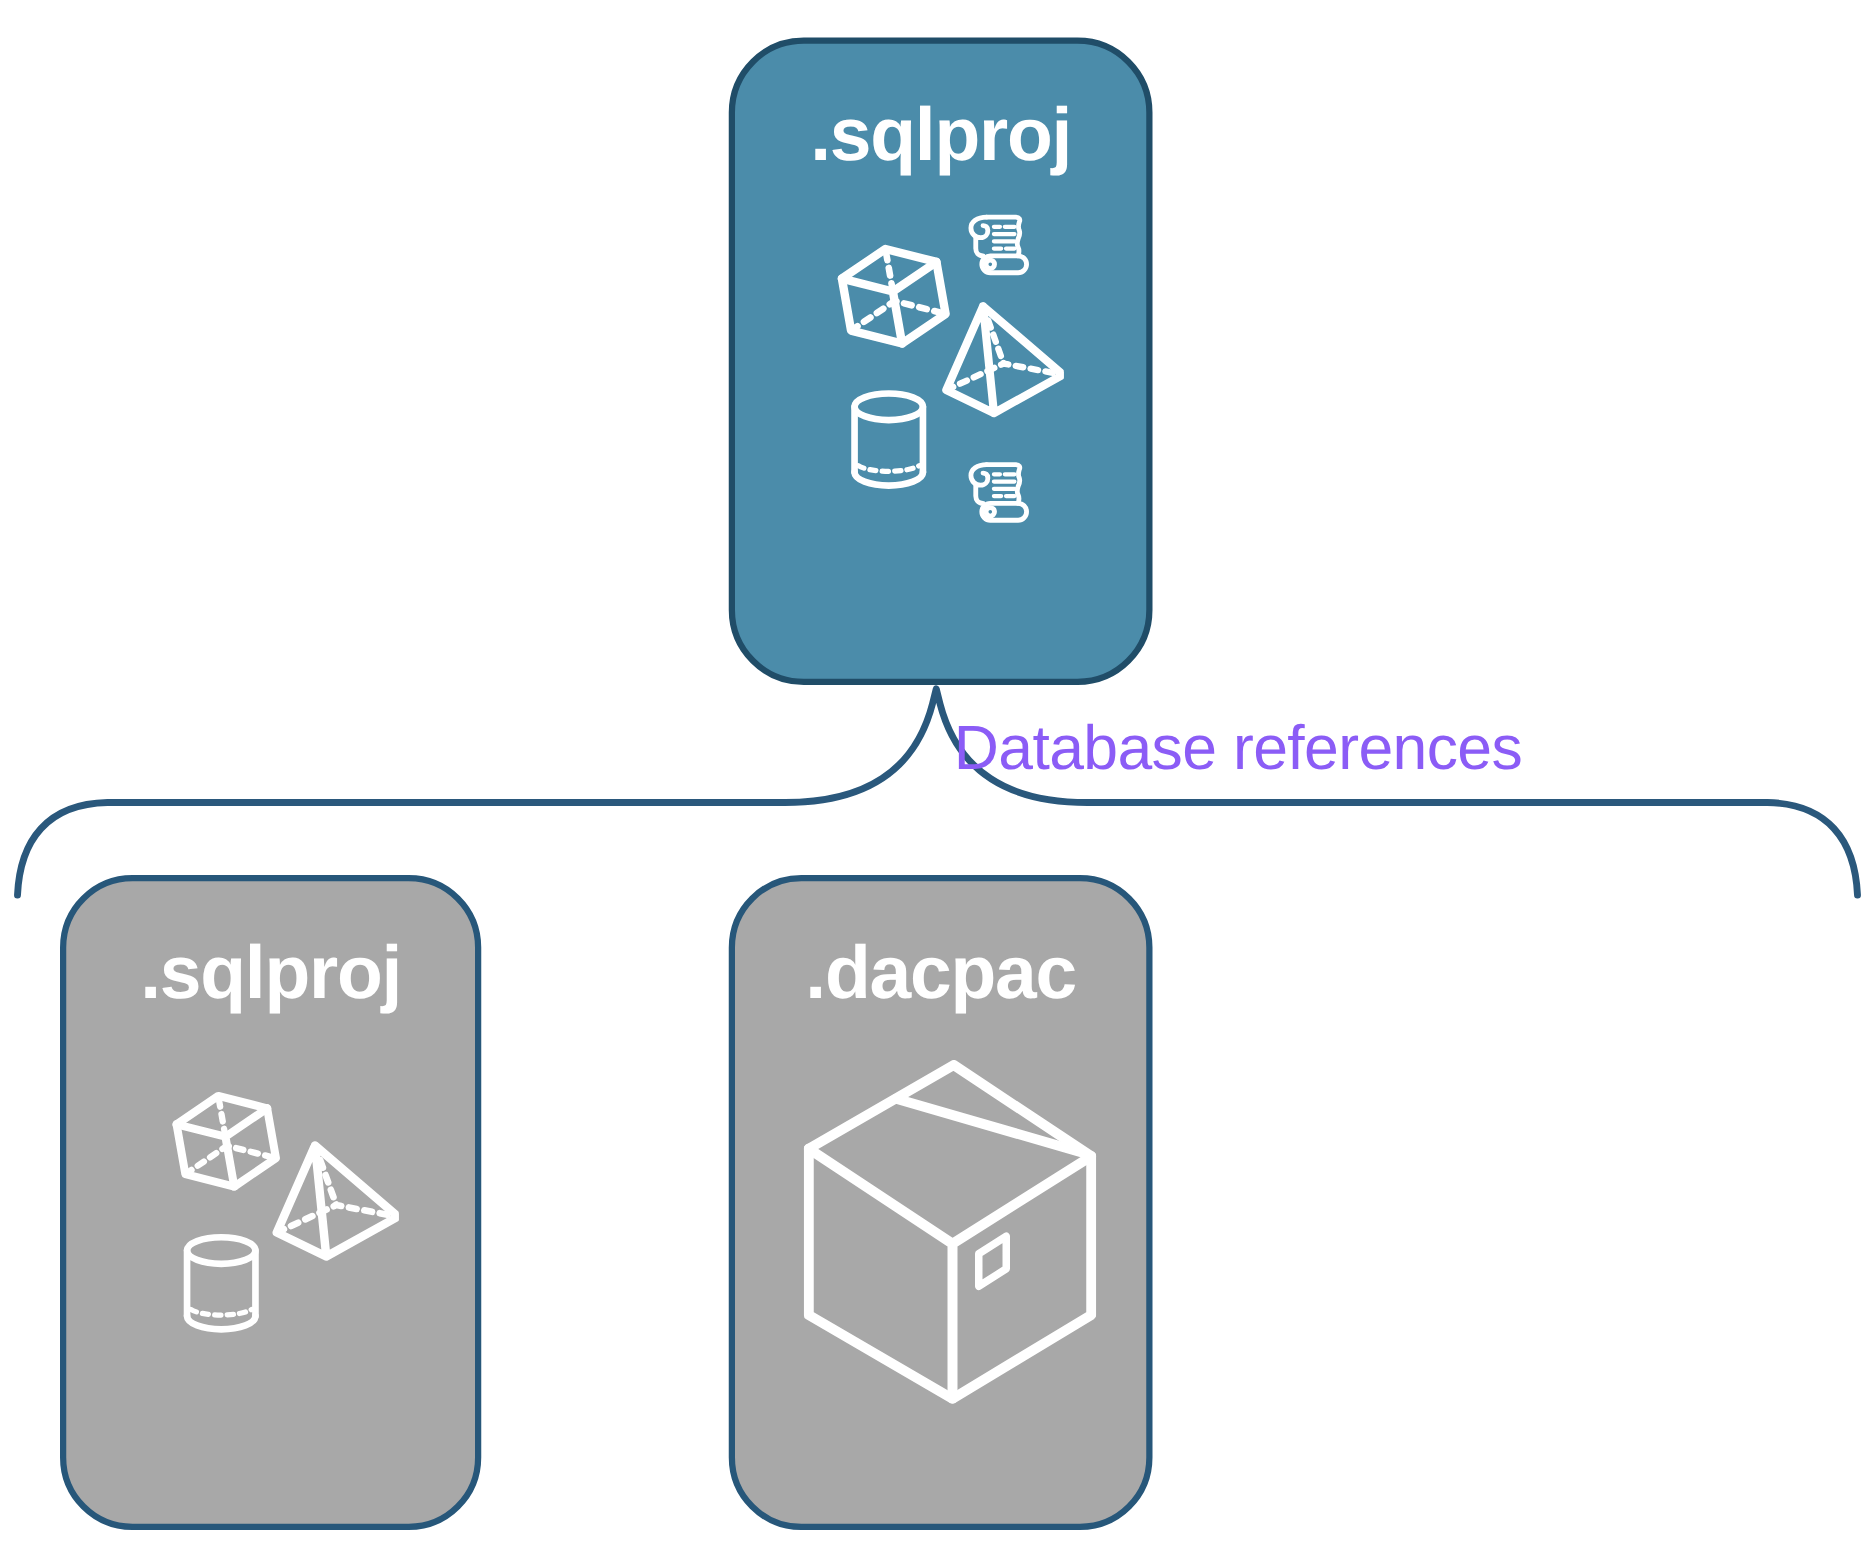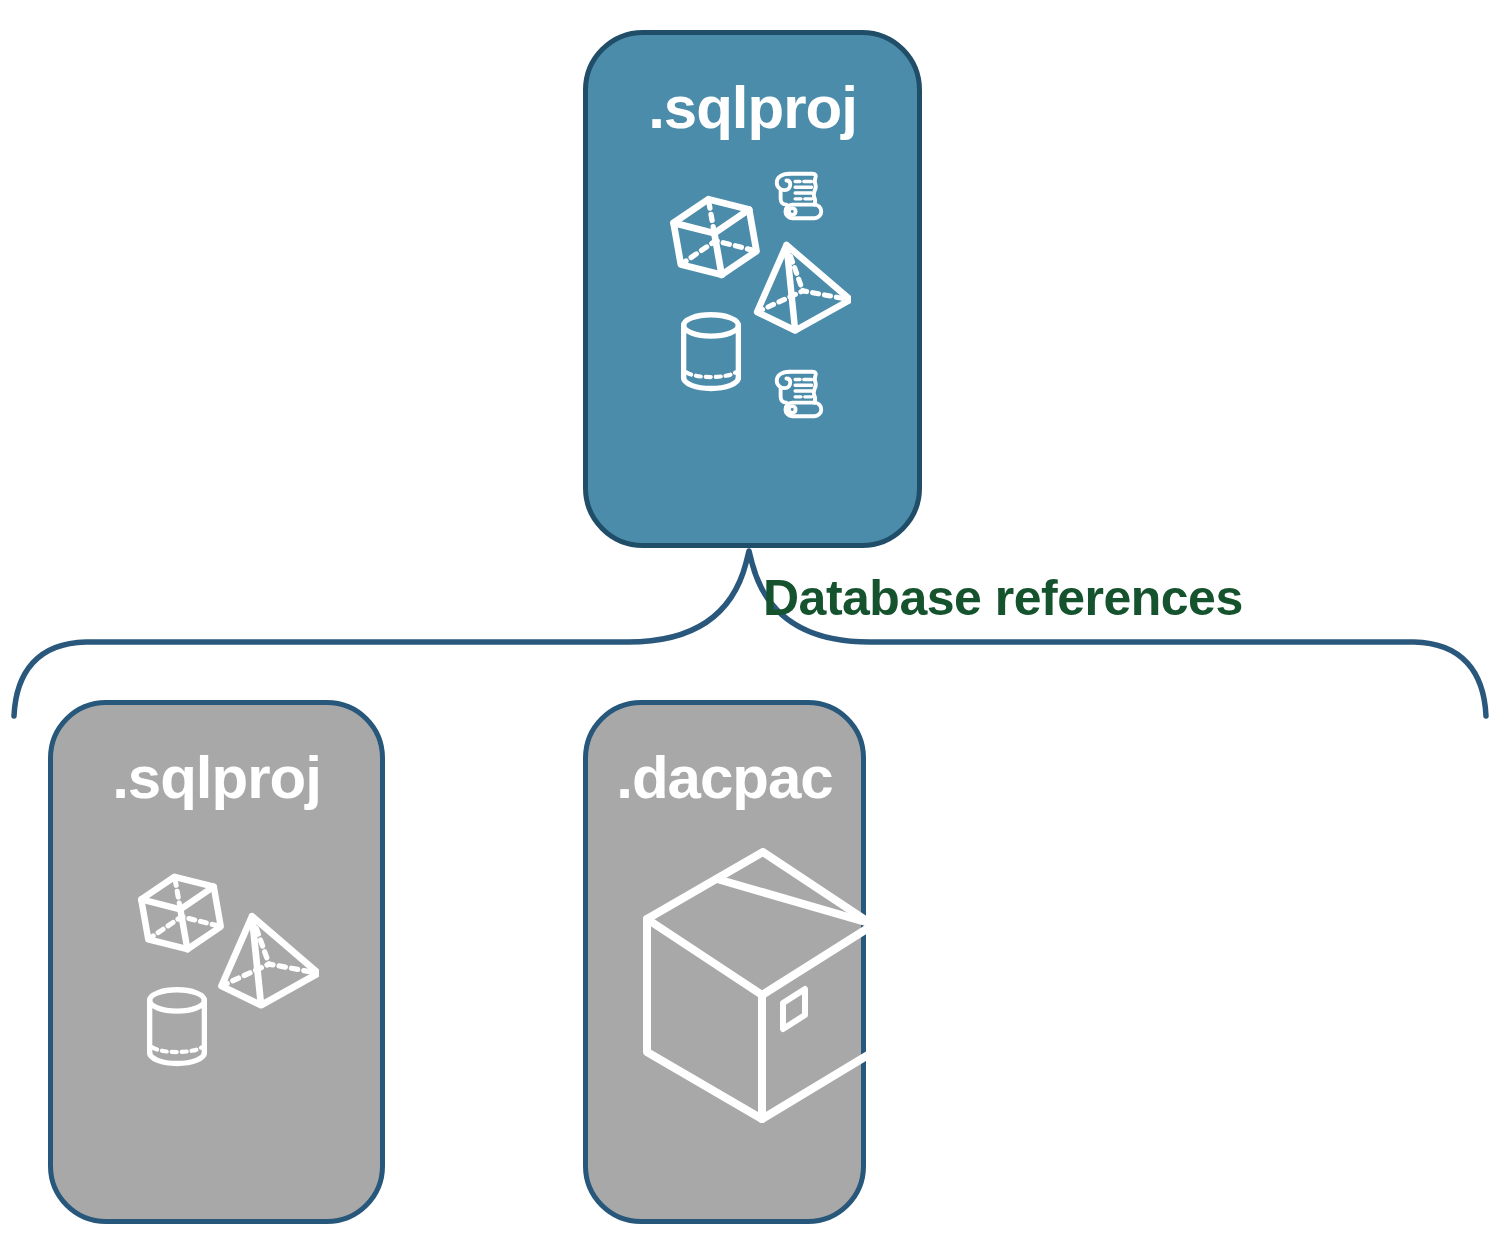--- a/index.html
+++ b/index.html
@@ -22,21 +22,21 @@
     background: #4B8CAA;
     border: 5px solid #204D68;
   }
   .node-child {
     top: 700px; width: 337px; height: 524px;
     background: #A8A8A8;
     border: 5px solid #27577A;
     border-radius: 58px;
   }
   .node-child.c1 { left: 48px; }
-  .node-child.c2 { left: 583px; width: 283px; }
+  .node-child.c2 { left: 583px; width: 339px; }
   .node-child.c3 { left: 1115px; }
   .node-label {
     position: absolute;
     left: 0; right: 0; top: 40px;
     text-align: center;
     color: #ffffff;
     font-size: 60px;
     font-weight: bold;
     letter-spacing: -1px;
     line-height: 66px;
@@ -47,23 +47,23 @@
   .icons-child2 { left: 55px; top: 143px; width: 234px; height: 275px; }
   .icons-child3 { left: 0; top: 0; width: 337px; height: 524px; }
   .brace-layer {
     position: absolute;
     left: 0; top: 0; width: 1500px; height: 1250px;
     pointer-events: none;
   }
   .connector-label {
     position: absolute;
     left: 763px; top: 572px;
-    color: #14532d;
+    color: #8b5cf6;
     font-size: 50px;
-    font-weight: bold;
+    font-weight: normal;
     line-height: 52px;
     letter-spacing: -0.5px;
     white-space: nowrap;
   }
 </style>
 </head>
 <body>
 
 <div id="canvas">
 

